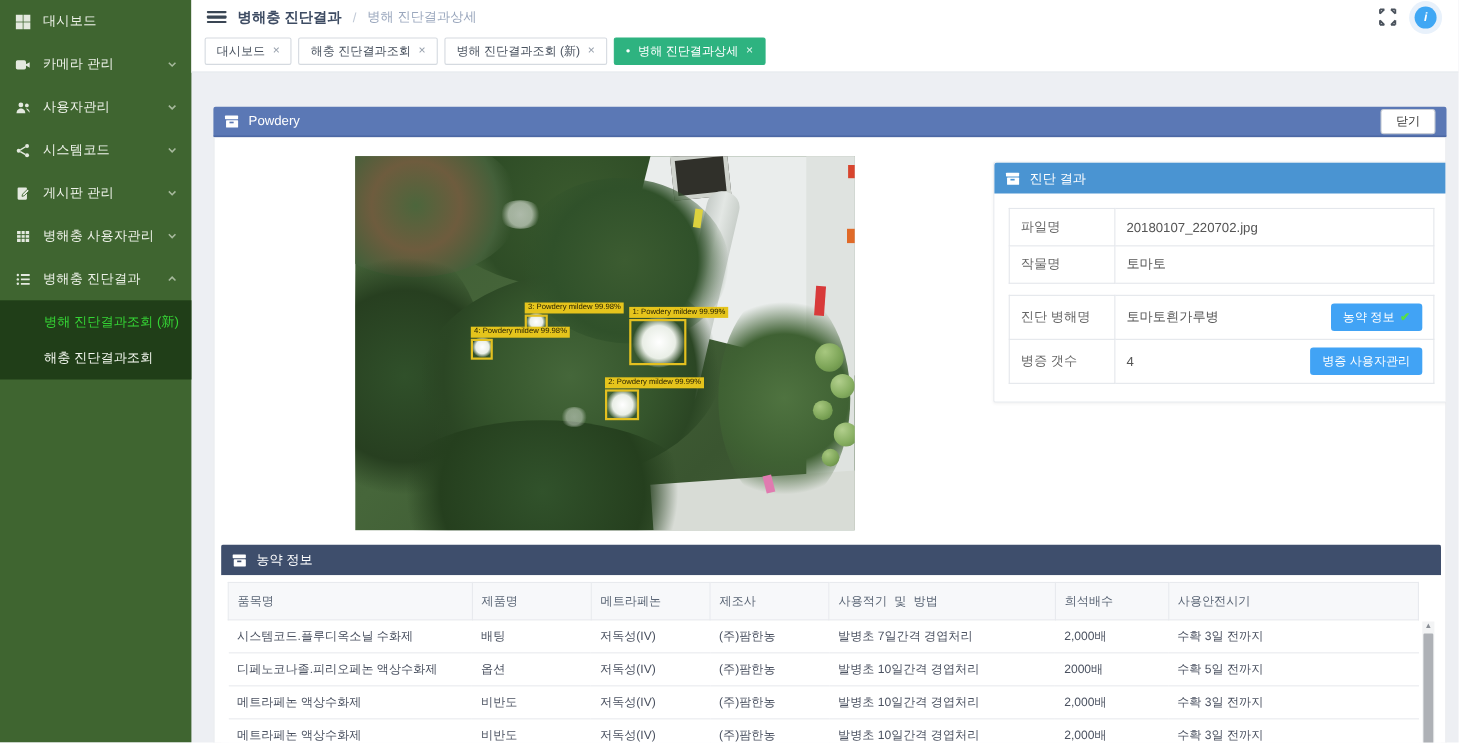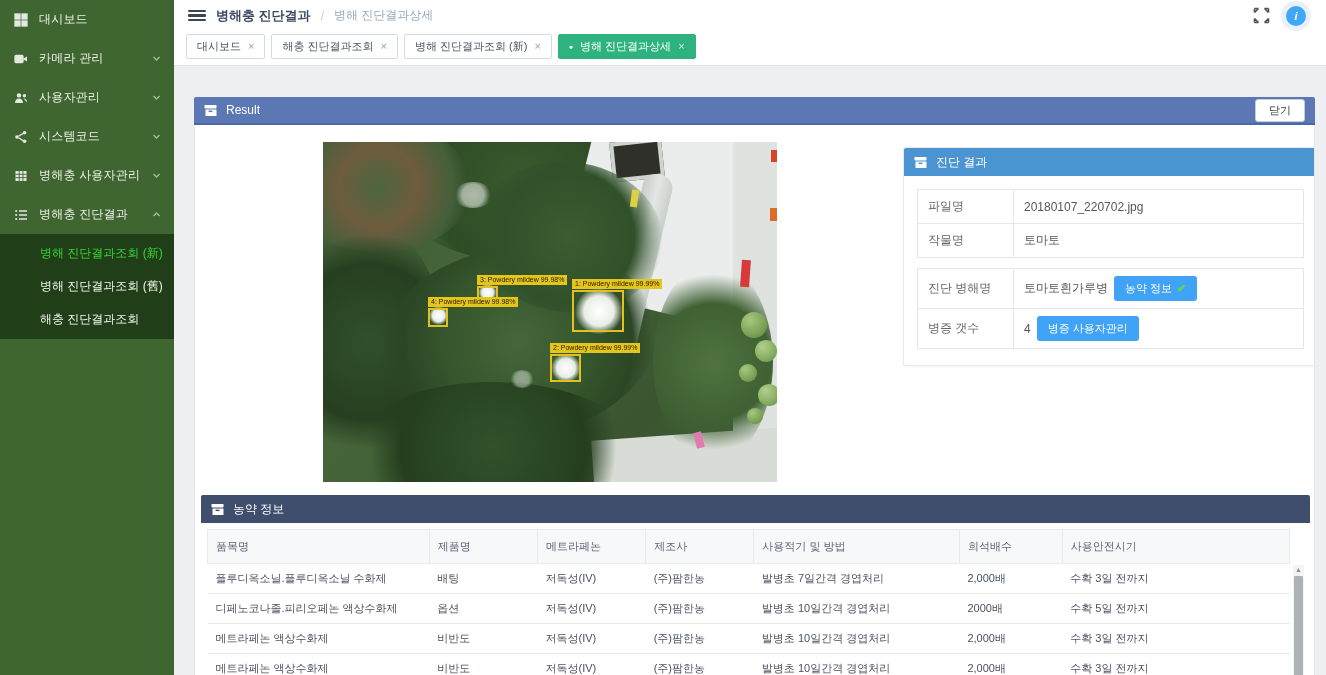--- a/index.html
+++ b/index.html
@@ -63,30 +63,30 @@
 
   
   .diagnosis { position:absolute; left:708px; top:22px; width:415px; background:#fff; border:1px solid #e8ebef; box-shadow:0 1px 3px rgba(0,0,0,.05); border-radius:2px; }
   .diag-head { background:#4a94d2; border-radius:2px 2px 0 0; }
   .diag-body { padding:13px 13px 16px; }
   table.diag { width:100%; border-collapse:collapse; font-size:12px; color:#555; table-layout:fixed; }
   table.diag td { border:1px solid #e4e7ec; padding:8px 10px; background:#fff; }
   table.diag td.lbl { width:96px; color:#666; }
   table.diag.g2 { margin-top:10px; }
   table.diag.g2 td { padding:7px 10px; }
-  .val-flex { display:flex; align-items:center; justify-content:flex-start; gap:6px; }
+  .val-flex { display:flex; align-items:center; justify-content:space-between; gap:6px; }
   .btn-blue { background:#41a3f5; color:#fff; border:none; border-radius:3px; font-size:11px; padding:5px 11px; display:inline-flex; gap:5px; align-items:center; cursor:pointer; white-space:nowrap; }
   .check { color:#58e043; font-weight:bold; font-size:11px; }
 
   
   .pesticide { position:absolute; left:6px; top:370px; right:4px; height:189px; overflow:hidden; }
   .pest-head { background:#3e4e6c; border-radius:2px 2px 0 0; }
   .pest-wrap { background:#fff; padding:6px 6px 0; position:relative; }
   table.pest { width:calc(100% - 14px); border-collapse:collapse; font-size:11px; table-layout:fixed; }
-  table.pest thead th { background:#f7f8fa; color:#5a6575; font-weight:normal; text-align:left; padding:9px 8px; border:1px solid #e8eaee; }
+  table.pest thead th { background:#f7f8fa; color:#5a6575; font-weight:normal; text-align:left; padding:9px 8px; border:1px solid #e8eaee;font-family:Liberation Mono, monospace; }
   table.pest tbody td { padding:7px 8px; border-bottom:1px solid #e8eaee; color:#4a5160; background:#fff; overflow:hidden; white-space:nowrap; }
   .vscroll { position:absolute; right:6px; top:42px; width:11px; height:140px; background:#f3f4f5; display:flex; flex-direction:column; align-items:center; }
   .vscroll .arr { font-size:7px; color:#8a8f96; line-height:10px; }
   .vscroll .thumb { width:9px; flex:1; background:#aeb1b6; border-radius:1px; margin-top:1px; }
 
   .icon svg, .chev svg, .panel-head svg, .fullscreen svg { display:block; }
 </style>
 </head>
 <body>
 
@@ -146,20 +146,34 @@
         <span class="lbl">시스템코드</span>
         <span class="chev">
           <svg width="9" height="9" viewBox="0 0 9 9" fill="none" stroke="#dfe7d8" stroke-width="1.4">
             <path d="M1.5 3 L4.5 6 L7.5 3"></path>
           </svg>
         </span>
       </div>
       <div class="side-item">
         <span class="icon">
           <svg width="14" height="14" viewBox="0 0 14 14" fill="none" stroke="#f2f5ee" stroke-width="1.3">
+            <rect x="2" y="1.5" width="8.5" height="11" rx="1" fill="#f2f5ee" stroke="none"></rect>
+            <path d="M8 9 L12.5 4.5 L11 3 L6.5 7.5 L6 9.5 Z" fill="#f2f5ee" stroke="#3f6530" stroke-width="0.8"></path>
+          </svg>
+        </span>
+        <span class="lbl">게시판 관리</span>
+        <span class="chev">
+          <svg width="9" height="9" viewBox="0 0 9 9" fill="none" stroke="#dfe7d8" stroke-width="1.4">
+            <path d="M1.5 3 L4.5 6 L7.5 3"></path>
+          </svg>
+        </span>
+      </div>
+      <div class="side-item">
+        <span class="icon">
+          <svg width="14" height="14" viewBox="0 0 14 14" fill="none" stroke="#f2f5ee" stroke-width="1.3">
             <rect x="1.5" y="2" width="11" height="10" fill="#f2f5ee" stroke="none"></rect>
             <path d="M1.5 5.3 h11 M1.5 8.6 h11 M5.2 2 v10 M8.9 2 v10" stroke="#3f6530" stroke-width="0.9"></path>
           </svg>
         </span>
         <span class="lbl">병해충 사용자관리</span>
         <span class="chev">
           <svg width="9" height="9" viewBox="0 0 9 9" fill="none" stroke="#dfe7d8" stroke-width="1.4">
             <path d="M1.5 3 L4.5 6 L7.5 3"></path>
           </svg>
         </span>
@@ -175,21 +189,20 @@
         </span>
         <span class="lbl">병해충 진단결과</span>
         <span class="chev">
           <svg width="9" height="9" viewBox="0 0 9 9" fill="none" stroke="#dfe7d8" stroke-width="1.4">
             <path d="M1.5 6 L4.5 3 L7.5 6"></path>
           </svg>
         </span>
       </div>
       <div class="submenu">
         <div class="sub-item active">병해 진단결과조회 (新)</div>
-        <div class="sub-item">병해 진단결과조회 (舊)</div>
         <div class="sub-item">해충 진단결과조회</div>
       </div>
     </aside>
 
   <div class="main">
     <header class="topbar">
       <div class="row1">
         <div class="hamburger">
             <div>
               <span></span>
@@ -236,21 +249,21 @@
     <div class="content">
       <section class="result-panel">
         <div class="panel-head result-head">
           <span>
             <svg width="13" height="13" viewBox="0 0 13 13" fill="#fff">
                 <rect x="0.5" y="1" width="12" height="3.4" rx="0.6"></rect>
                 <rect x="1.5" y="5.4" width="11" height="6.6" rx="0.6"></rect>
                 <rect x="4.6" y="6.6" width="3.8" height="1.5" fill="#5b78b5"></rect>
               </svg>
           </span>
-          <span>Result</span>
+          <span>Powdery</span>
           <button class="close-btn">닫기</button>
         </div>
 
         <div class="result-body">
 
           <div class="photo" id="photo">
             <div class="blob" style="left:70px;top:-30px;width:260px;height:150px;background:radial-gradient(circle,#3a5a2e 0%,#2e4c26 60%,rgba(46,76,38,0) 75%);"></div>
             <div class="blob" style="left:-40px;top:-20px;width:190px;height:130px;background:radial-gradient(circle,#4c663c 0%,#6e5c3e 35%,#44603a 65%,rgba(68,96,58,0) 78%);"></div>
             <div class="floor-tr"></div>
             <div class="tray"></div>
@@ -375,21 +388,21 @@
                       <th>제품명</th>
                       <th>메트라페논</th>
                       <th>제조사</th>
                       <th>사용적기 및 방법</th>
                       <th>희석배수</th>
                       <th>사용안전시기</th>
                     </tr>
                   </thead>
                 <tbody id="pestBody">
                     <tr>
-                      <td>플루디옥소닐.플루디옥소닐 수화제</td>
+                      <td>시스템코드.플루디옥소닐 수화제</td>
                       <td>배팅</td>
                       <td>저독성(IV)</td>
                       <td>(주)팜한농</td>
                       <td>발병초 7일간격 경엽처리</td>
                       <td>2,000배</td>
                       <td>수확 3일 전까지</td>
                     </tr>
                     <tr>
                       <td>디페노코나졸.피리오페논 액상수화제</td>
                       <td>옵션</td>

